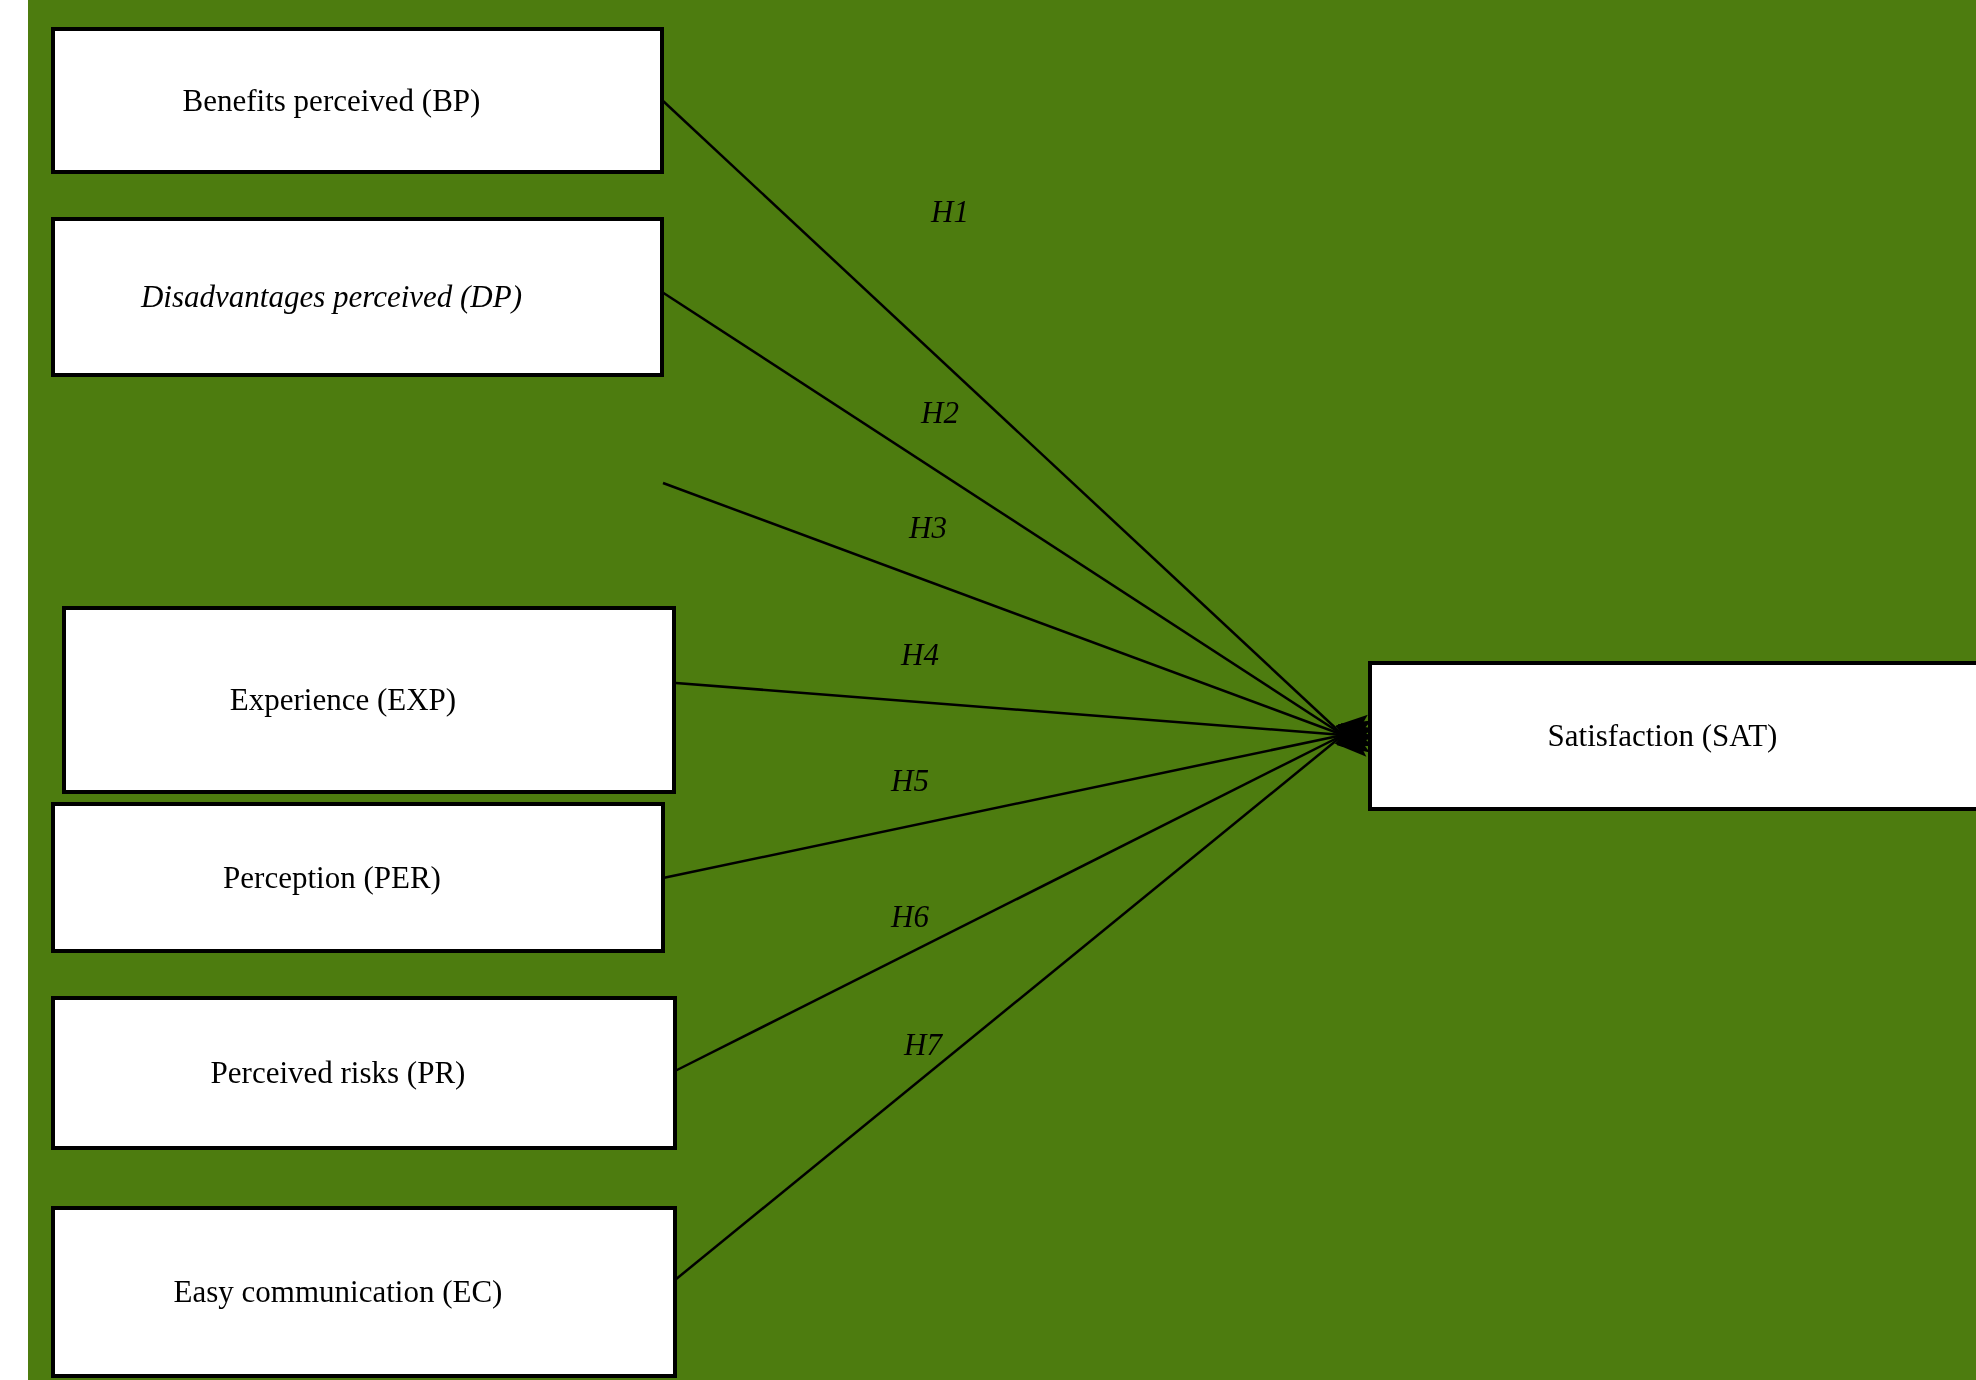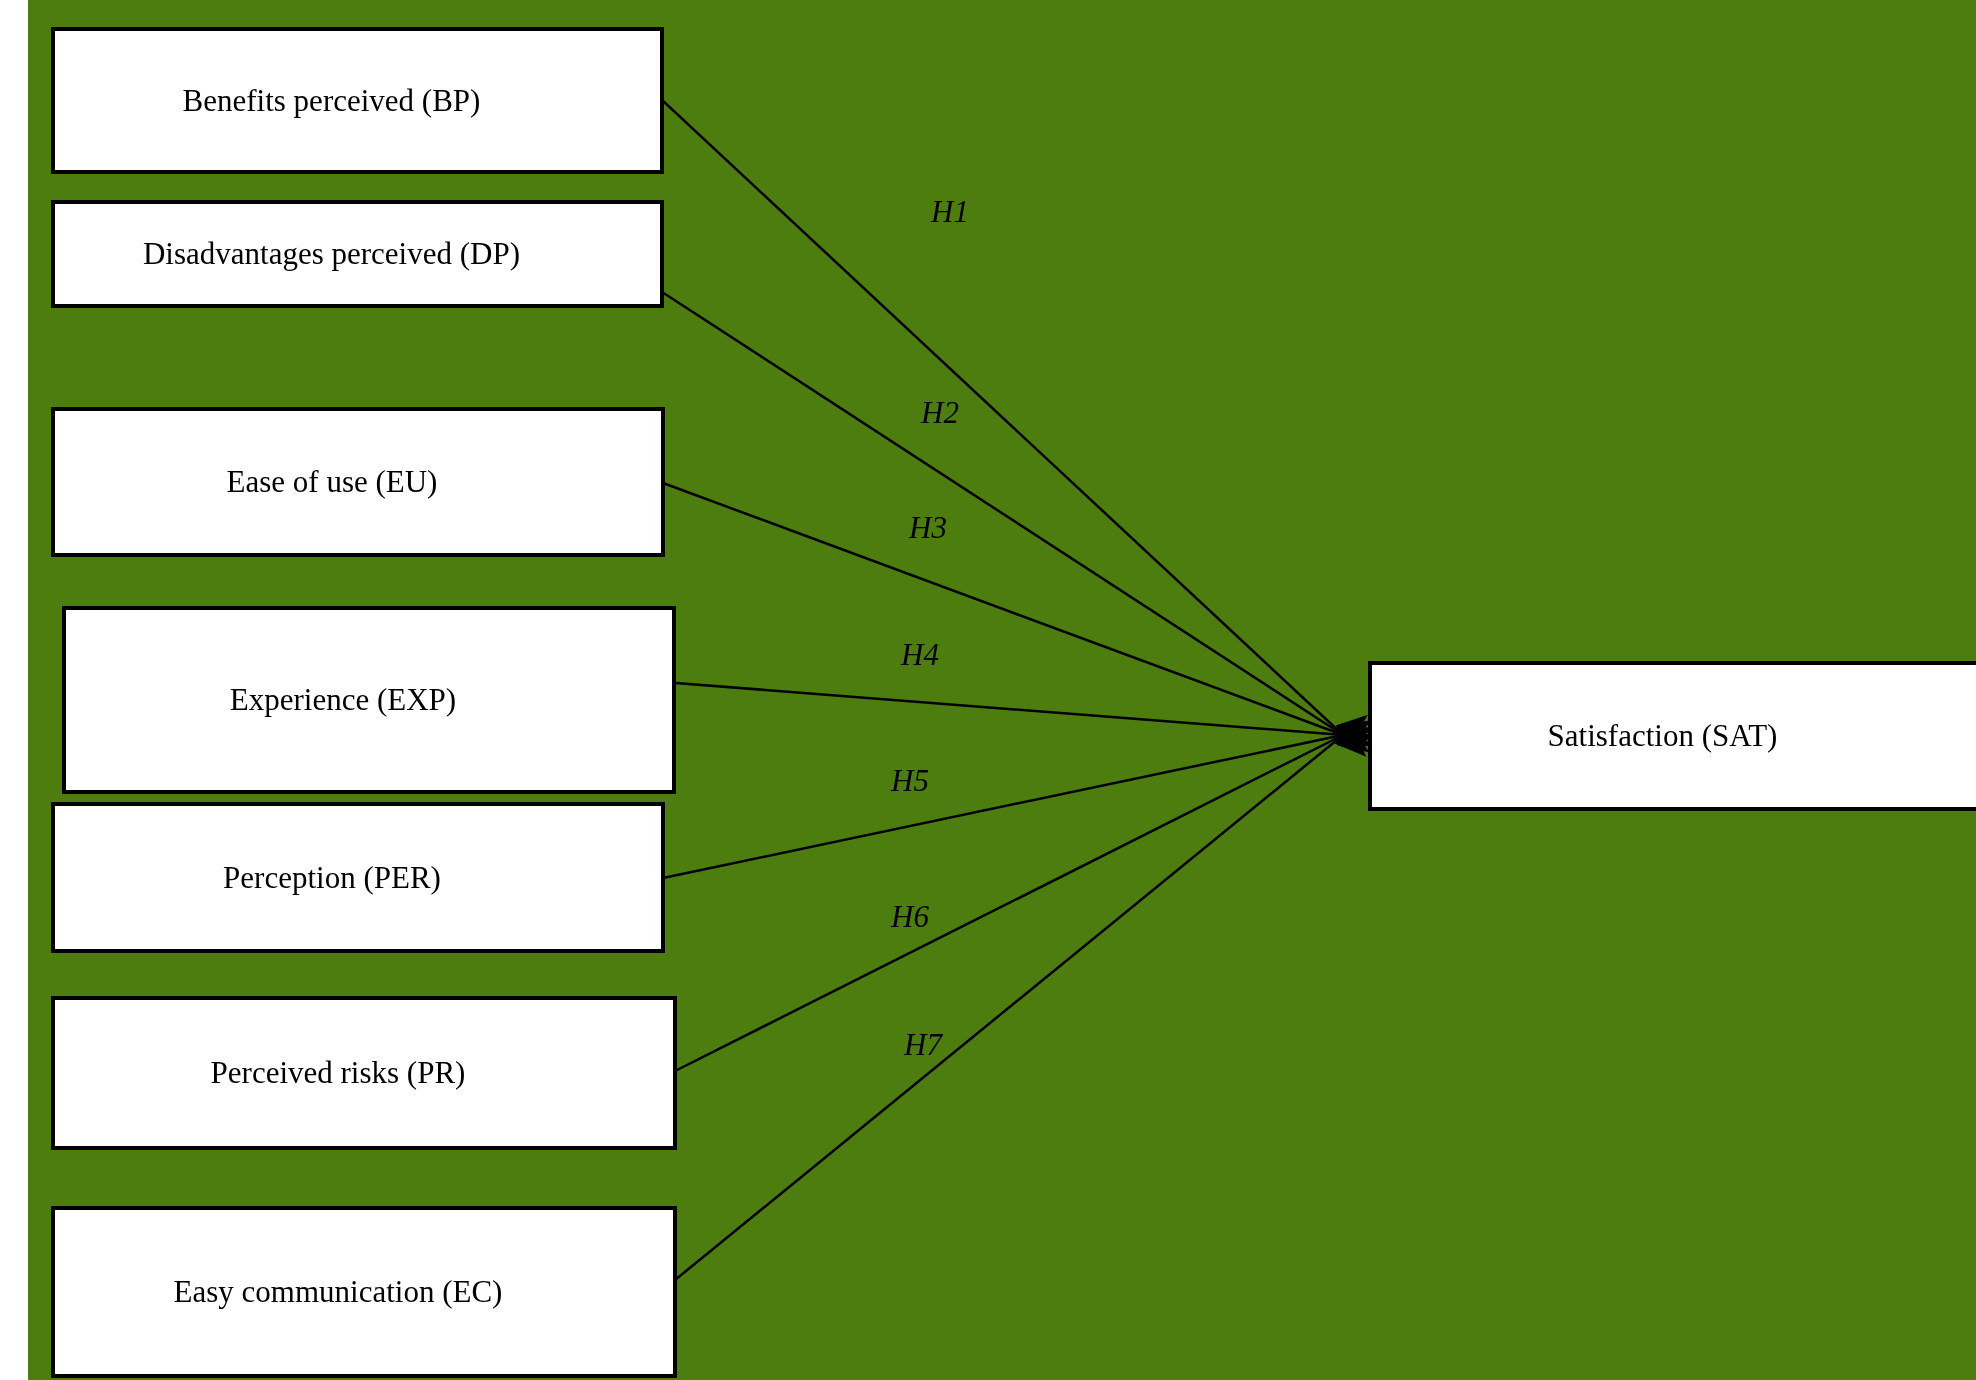--- a/index.html
+++ b/index.html
@@ -38,21 +38,21 @@
     text-align: center;
   }
   .node .node-label {
     display: block;
     padding-right: 52px; 
   }
   .node-sat .node-label {
     padding-right: 26px;
   }
   .node-bp  { left: 23px;   top: 27px;   width: 613px; height: 147px; }
-  .node-dp  { left: 23px;   top: 200px;  width: 613px; height: 108px; }
+  .node-dp  { left: 23px;   top: 217px;  width: 613px; height: 160px; font-style: italic; }
   .node-eu  { left: 23px;   top: 407px;  width: 614px; height: 150px; }
   .node-exp { left: 34px;   top: 606px;  width: 614px; height: 188px; text-align: right; }
   .node-per { left: 23px;   top: 802px;  width: 614px; height: 151px; }
   .node-pr  { left: 23px;   top: 996px;  width: 626px; height: 154px; }
   .node-ec  { left: 23px;   top: 1206px; width: 626px; height: 172px; }
   .node-sat { left: 1340px; top: 661px;  width: 615px; height: 150px; }
   .edge-label {
     position: absolute;
     transform: translate(-50%, -50%);
     font-size: 31px;
@@ -88,23 +88,20 @@
   </svg>
 
   <div class="node node-bp">
     <span class="node-label">Benefits perceived (BP)</span>
   </div>
 
   <div class="node node-dp">
     <span class="node-label">Disadvantages perceived (DP)</span>
   </div>
 
-  <div class="node node-eu">
-    <span class="node-label">Ease of use (EU)</span>
-  </div>
 
   <div class="node node-exp">
     <span class="node-label">Experience (EXP)</span>
   </div>
 
   <div class="node node-per">
     <span class="node-label">Perception (PER)</span>
   </div>
 
   <div class="node node-pr">

